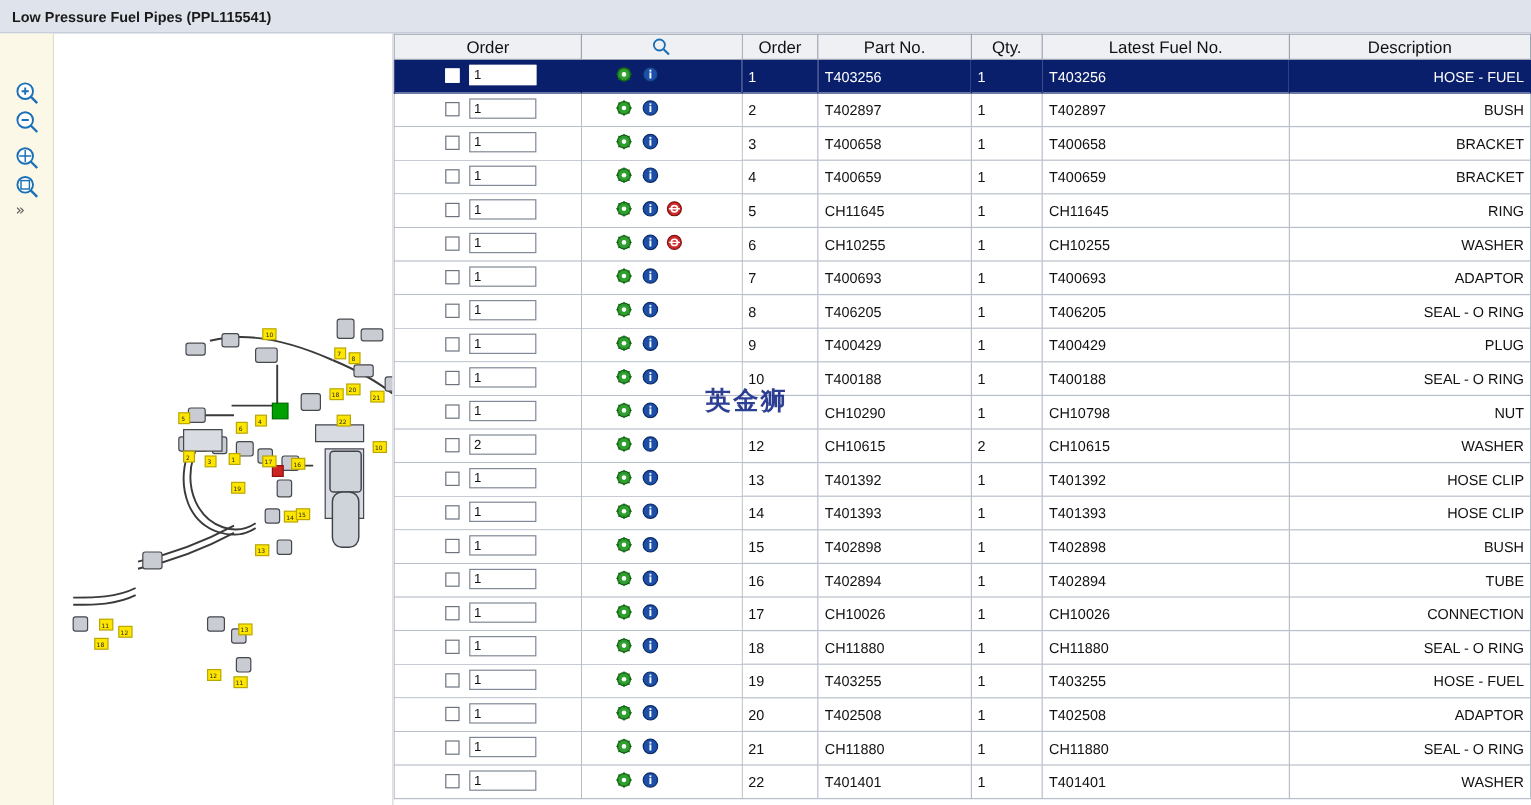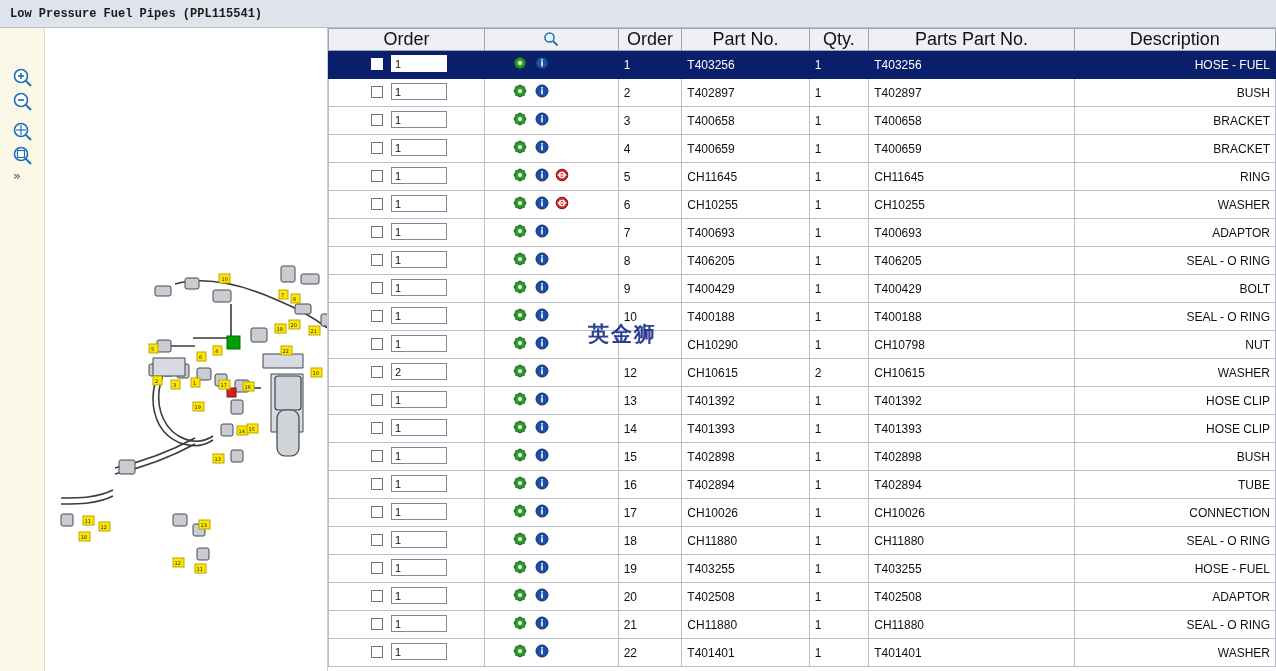--- a/index.html
+++ b/index.html
@@ -18,21 +18,20 @@
 
   
   .title-bar {
     position: absolute;
     left: 0; top: 0;
     width: 1276px;
     height: 28px;
     background: #dfe4ec;
     border-bottom: 1px solid #b9c0cc;
     box-sizing: border-box;
-    font-family: Liberation Mono, monospace;
   }
   .title-bar .title-text {
     position: absolute;
     left: 10px; top: 7px;
     font-size: 12px;
     font-weight: bold;
     color: #1a1a1a;
     white-space: nowrap;
   }
 
@@ -109,21 +108,21 @@
     table-layout: fixed;
     width: 948px;
     font-size: 12px;
     color: #111;
   }
   table.parts th {
     background: #eef0f4;
     border: 1px solid #9ea5b2;
     height: 20px;
     font-weight: normal;
-    font-size: 18px;
+    font-size: 14px;
     color: #111;
     padding: 0 4px;
   }
   table.parts td {
     border: 1px solid #b9bfca;
     height: 27px;
     padding: 0 5px;
     vertical-align: middle;
     background: #ffffff;
     overflow: hidden;
@@ -390,21 +389,21 @@
             <span class="search-glyph">
               <svg width="16" height="16" viewBox="0 0 16 16">
                 <circle cx="6.5" cy="6.5" r="4.6" fill="none" stroke="#1b6fb5" stroke-width="1.5"></circle>
                 <line x1="10" y1="10" x2="14.5" y2="14.5" stroke="#1b6fb5" stroke-width="1.8"></line>
               </svg>
             </span>
           </th>
           <th>Order</th>
           <th>Part No.</th>
           <th>Qty.</th>
-          <th>Parts Part No.</th>
+          <th>Latest Fuel No.</th>
           <th>Description</th>
         </tr>
       </thead>
       <tbody id="parts-body">
           <tr class="selected">
             <td class="order-cell">
               <span class="chk"></span>
               <input class="qty-input" type="text" value="1" style="">
             </td>
             <td class="icons-cell">
@@ -691,21 +690,21 @@
               <span class="ic ic-info"><svg width="14" height="14" viewBox="0 0 14 14">
                   <circle cx="7" cy="7" r="6" fill="#1b4fa8" stroke="#0d2c66" stroke-width="1"></circle>
                   <rect x="6.2" y="5.4" width="1.6" height="5" fill="#ffffff"></rect>
                   <rect x="6.2" y="3.1" width="1.6" height="1.6" fill="#ffffff"></rect>
                 </svg></span>
             </td>
             <td class="item-cell">9</td>
             <td class="parts-cell">T400429</td>
             <td class="qty-cell">1</td>
             <td class="latest-cell">T400429</td>
-            <td class="desc-cell">BOLT</td>
+            <td class="desc-cell">PLUG</td>
           </tr>
           <tr>
             <td class="order-cell">
               <span class="chk"></span>
               <input class="qty-input" type="text" value="1" style="">
             </td>
             <td class="icons-cell">
               <span class="ic ic-gear"><svg width="14" height="14" viewBox="0 0 14 14">
                   <circle cx="7" cy="7" r="5.4" fill="#2ea02e" stroke="#176617" stroke-width="1"></circle>
                   <circle cx="7" cy="7" r="1.9" fill="#ffffff"></circle>

